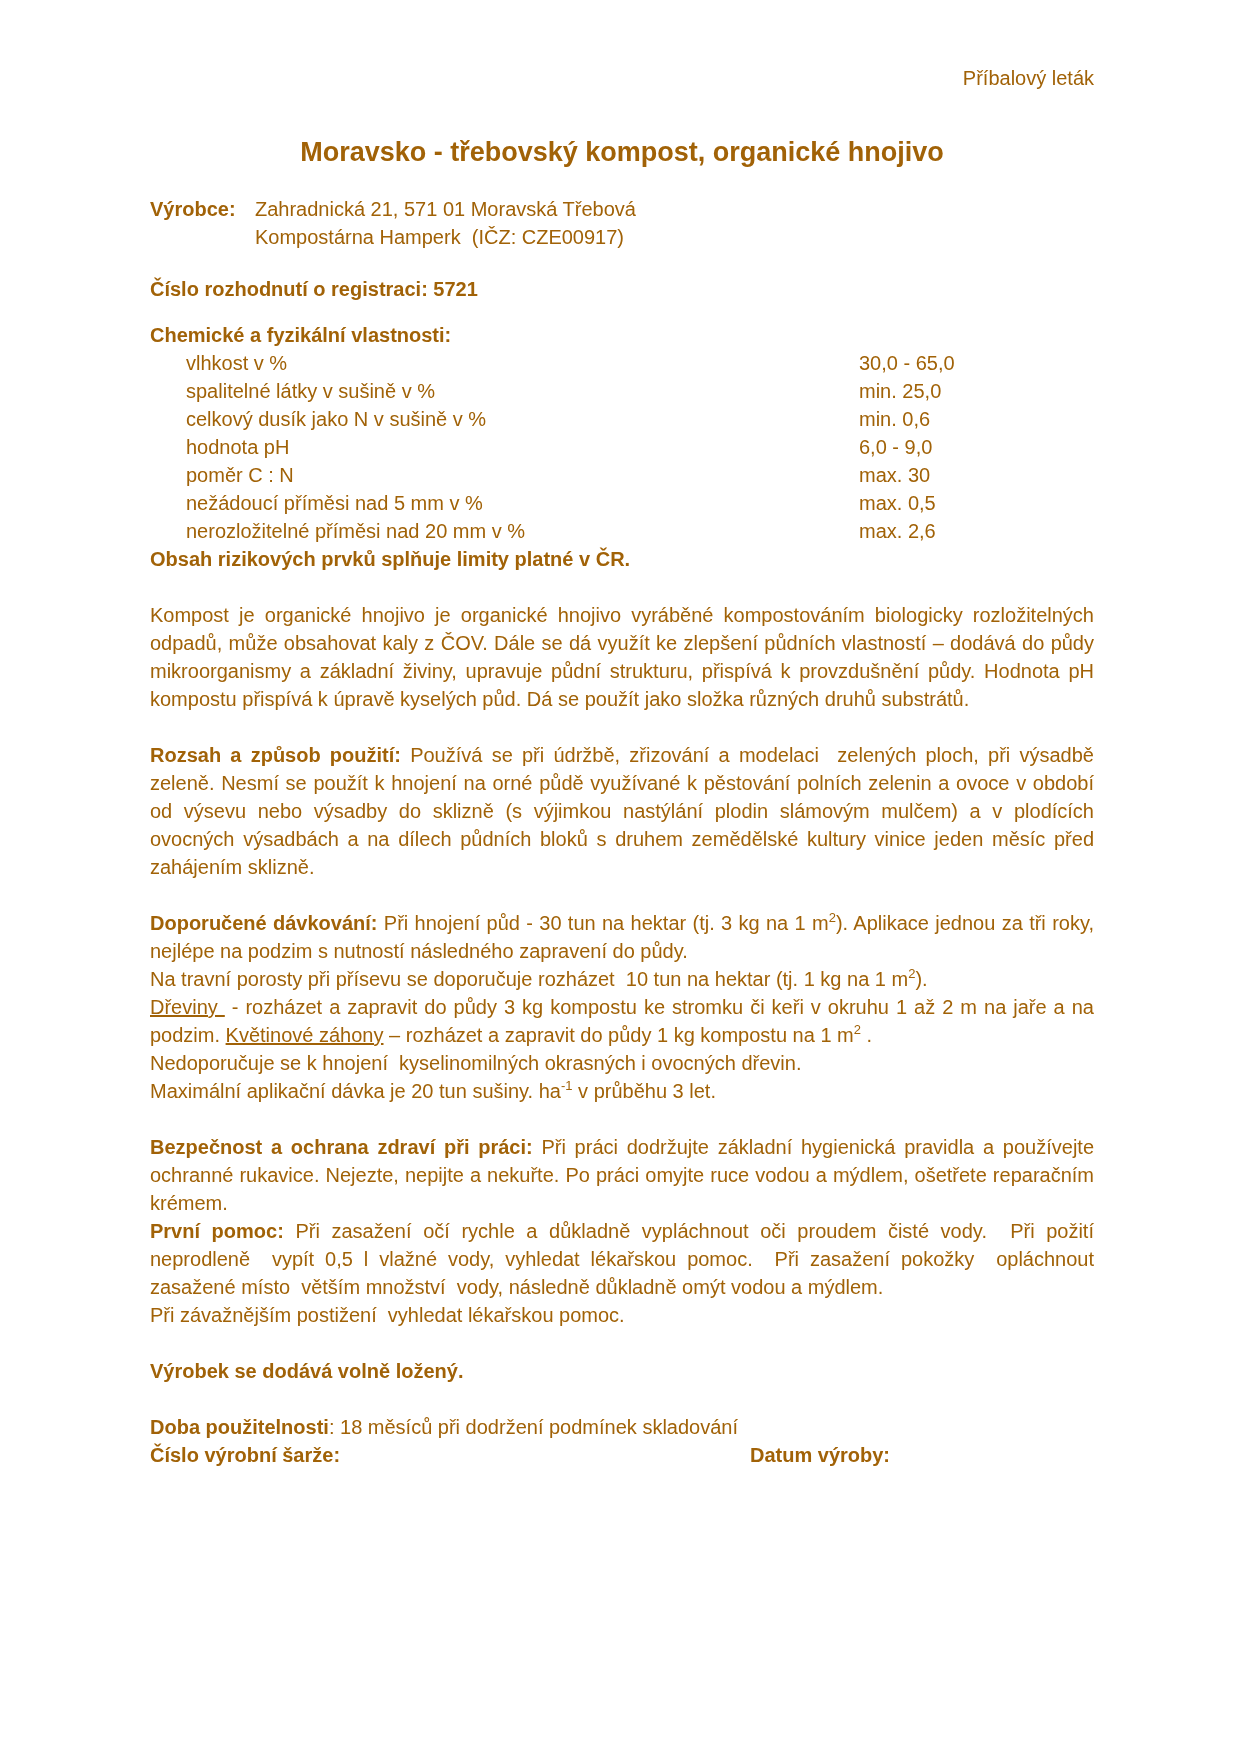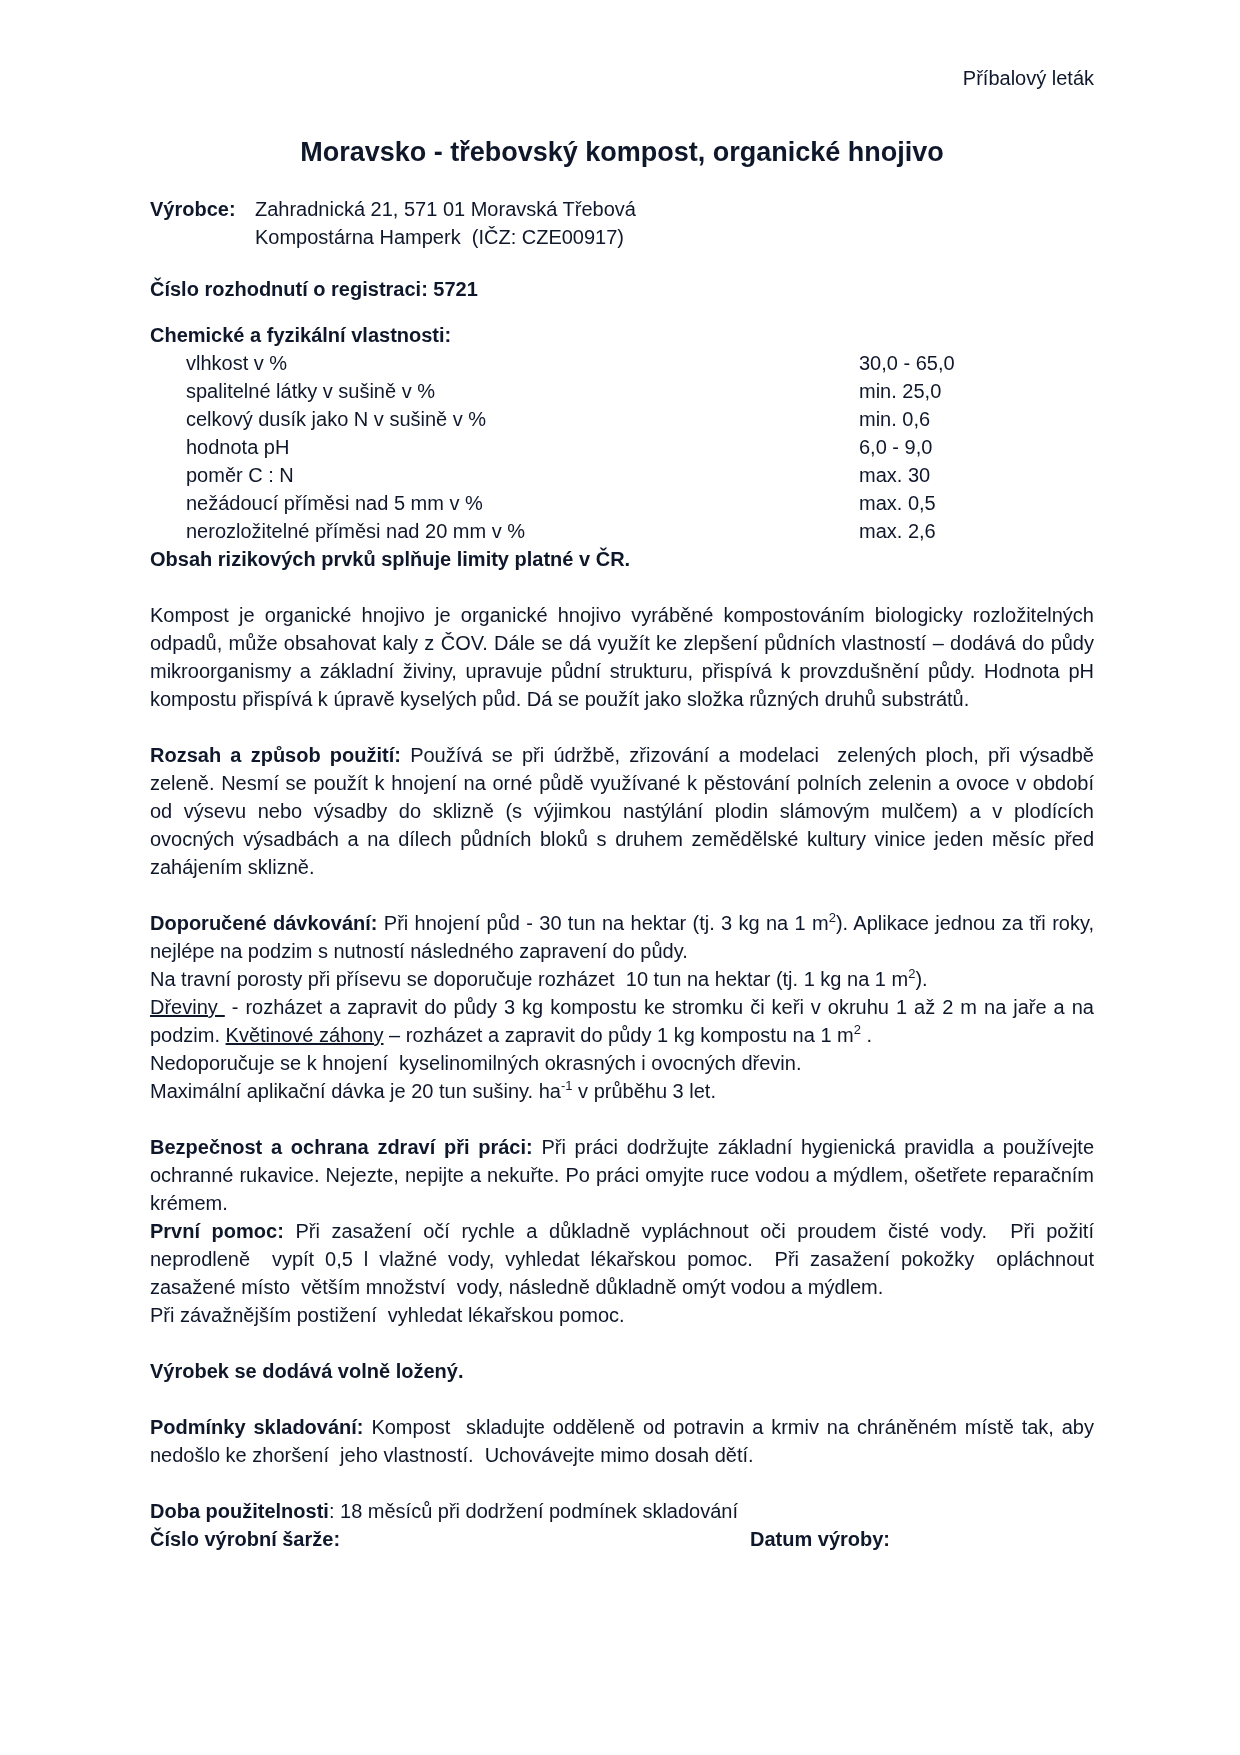--- a/index.html
+++ b/index.html
@@ -1,19 +1,19 @@
 <!DOCTYPE html>
 <html lang="cs"><head>
 <meta charset="utf-8">
 <style>
   html,body{margin:0;padding:0;background:#ffffff;}
   .page{
     width:1240px;height:1755px;box-sizing:border-box;
     padding:64px 146px 0 150px;
-    background:#ffffff;color:#0f172a;
+    background:#ffffff;color:#a16207;
     font-family:"Liberation Sans","DejaVu Sans",sans-serif;
     font-size:20px;line-height:28px;
     overflow:hidden;position:relative;
   }
   .header-note{text-align:right;margin-bottom:42px;}
   .doc-title{text-align:center;font-weight:700;font-size:27px;line-height:36px;margin-bottom:24px;}
   .producer{display:flex;margin-bottom:18px;margin-top:25px;}
   .producer-label{font-weight:700;flex:0 0 105px;}
   .producer-lines div{white-space:pre-wrap;}
   .reg-line{font-weight:700;margin-bottom:18px;margin-top:24px;}
@@ -88,21 +88,20 @@
   <div class="para"><span>Kompost je organické hnojivo je organické hnojivo vyráběné kompostováním biologicky rozložitelných odpadů, může obsahovat kaly z ČOV. Dále se dá využít ke zlepšení půdních vlastností – dodává do půdy mikroorganismy a základní živiny, upravuje půdní strukturu, přispívá k provzdušnění půdy. Hodnota pH kompostu přispívá k úpravě kyselých půd. Dá se použít jako složka různých druhů substrátů.</span></div>
 
   <div class="para"><span class="b">Rozsah a způsob použití: </span><span>Používá se při údržbě, zřizování a modelaci  zelených ploch, při výsadbě zeleně. Nesmí se použít k hnojení na orné půdě využívané k pěstování polních zelenin a ovoce v období od výsevu nebo výsadby do sklizně (s výjimkou nastýlání plodin slámovým mulčem) a v plodících ovocných výsadbách a na dílech půdních bloků s druhem zemědělské kultury vinice jeden měsíc před zahájením sklizně.</span></div>
 
   <div class="para"><span class="b">Doporučené dávkování: </span><span>Při hnojení půd - 30 tun na hektar (tj. 3 kg na 1 m</span><span class="sup">2</span><span>). Aplikace jednou za tři roky, nejlépe na podzim s nutností následného zapravení do půdy.</span><br><span>Na travní porosty při přísevu se doporučuje rozházet  10 tun na hektar (tj. 1 kg na 1 m</span><span class="sup">2</span><span>).</span><br><span class="u">Dřeviny </span><span> - rozházet a zapravit do půdy 3 kg kompostu ke stromku či keři v okruhu 1 až 2 m na jaře a na podzim. </span><span class="u">Květinové záhony</span><span> – rozházet a zapravit do půdy 1 kg kompostu na 1 m</span><span class="sup">2</span><span> .</span><br><span>Nedoporučuje se k hnojení  kyselinomilných okrasných i ovocných dřevin.</span><br><span>Maximální aplikační dávka je 20 tun sušiny. ha</span><span class="sup">-1</span><span> v průběhu 3 let.</span></div>
 
   <div class="para"><span class="b">Bezpečnost a ochrana zdraví při práci: </span><span>Při práci dodržujte základní hygienická pravidla a používejte ochranné rukavice. Nejezte, nepijte a nekuřte. Po práci omyjte ruce vodou a mýdlem, ošetřete reparačním krémem.</span><br><span class="b">První pomoc: </span><span>Při zasažení očí rychle a důkladně vypláchnout oči proudem čisté vody.  Při požití neprodleně  vypít 0,5 l vlažné vody, vyhledat lékařskou pomoc.  Při zasažení pokožky  opláchnout zasažené místo  větším množství  vody, následně důkladně omýt vodou a mýdlem.</span><br><span>Při závažnějším postižení  vyhledat lékařskou pomoc.</span></div>
 
   <div class="delivery-line">Výrobek se dodává volně ložený.</div>
 
-  <div class="para"><span class="b">Podmínky skladování: </span><span>Kompost  skladujte odděleně od potravin a krmiv na chráněném místě tak, aby nedošlo ke zhoršení  jeho vlastností.  Uchovávejte mimo dosah dětí.</span></div>
 
   <div class="para para-left shelf-line"><span class="b">Doba použitelnosti</span><span>: 18 měsíců při dodržení podmínek skladování</span></div>
 
   <div class="footer-row">
     <span>Číslo výrobní šarže:</span>
     <span class="date-label">Datum výroby:</span>
   </div>
 
 </div>
 

